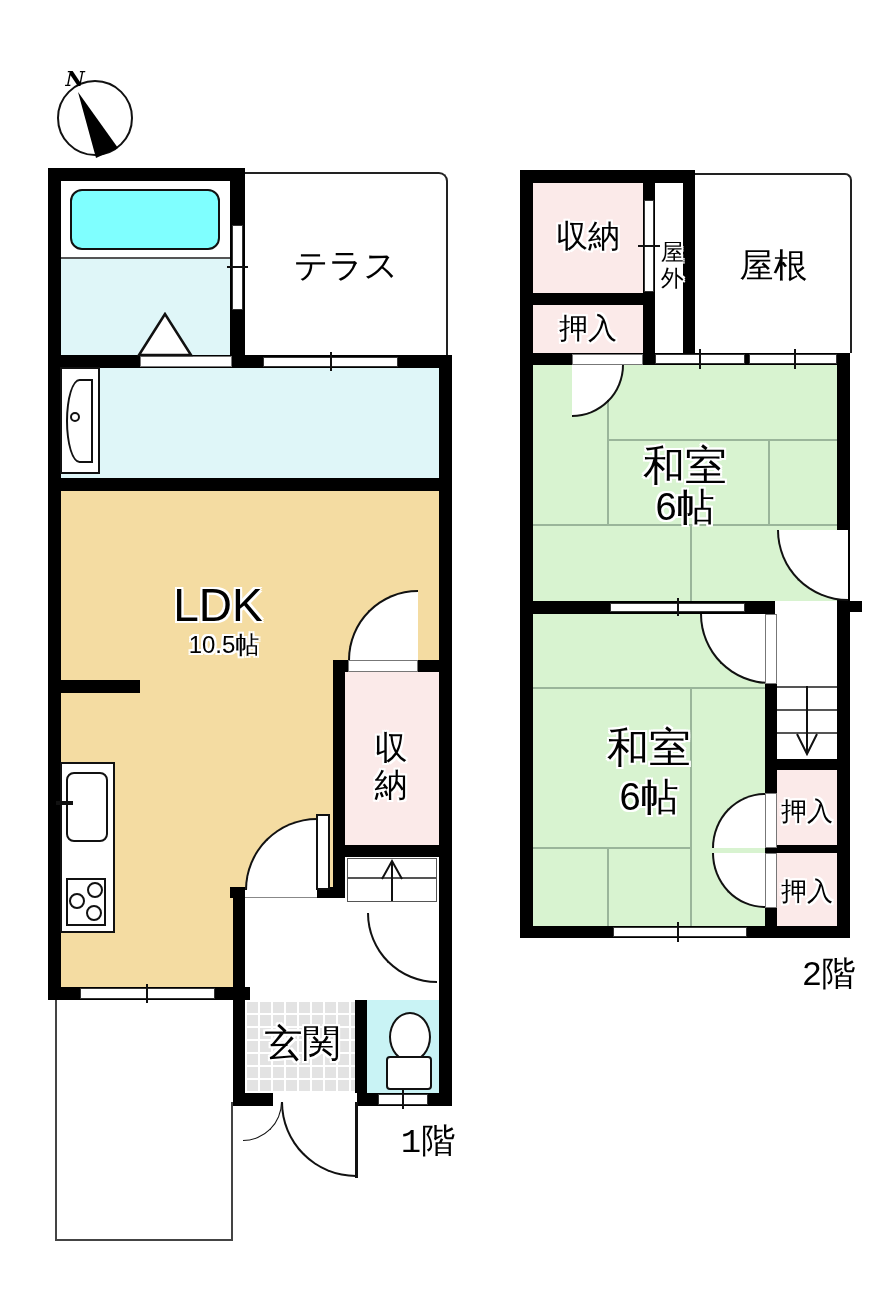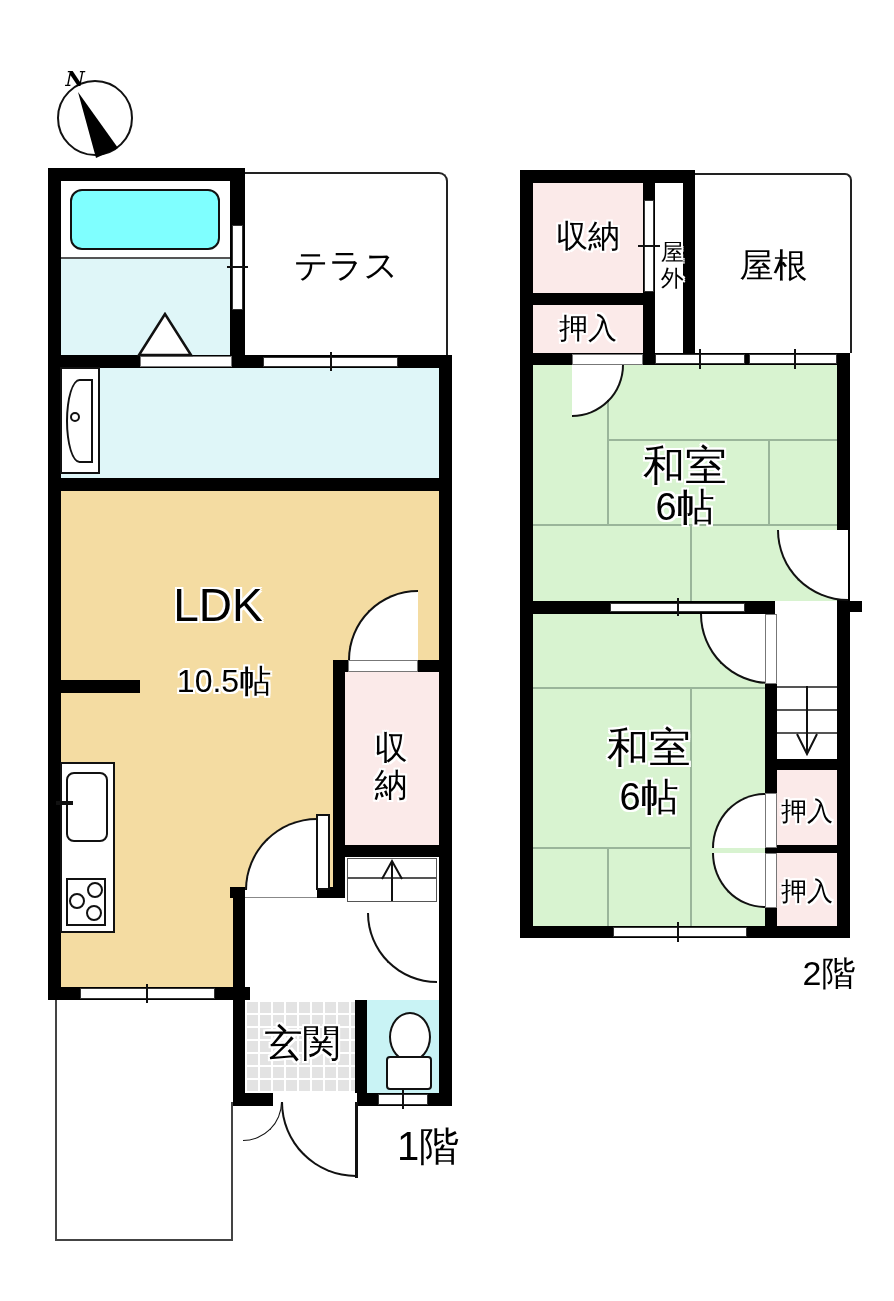--- a/index.html
+++ b/index.html
@@ -112,24 +112,24 @@
     <div class="abs" style="left:56px;top:801px;width:17px;height:4px;background:#111;"></div>
     <div class="fixture" style="left:66px;top:878px;width:40px;height:48px;"></div>
     <div class="fixture" style="left:87px;top:882px;width:16px;height:16px;border-radius:50%;"></div>
     <div class="fixture" style="left:69px;top:893px;width:16px;height:16px;border-radius:50%;"></div>
     <div class="fixture" style="left:86px;top:905px;width:16px;height:16px;border-radius:50%;"></div>
     <div class="fixture" style="left:389px;top:1012px;width:42px;height:50px;border-radius:50%;"></div>
     <div class="fixture" style="left:386px;top:1056px;width:46px;height:34px;border-radius:4px;"></div>
 
     <div class="lbl" style="left:246px;top:246px;width:200px;font-size:34px;">テラス</div>
     <div class="lbl" style="left:58px;top:580px;width:320px;font-size:46px;">LDK</div>
-    <div class="lbl" style="left:58px;top:664px;width:332px;font-size:32px;">10.5帖</div>
+    <div class="lbl" style="left:58px;top:632px;width:332px;font-size:24px;">10.5帖</div>
     <div class="lbl vlbl" style="left:372px;top:730px;font-size:33px;">収納</div>
     <div class="lbl" style="left:245px;top:1022px;width:115px;font-size:38px;">玄関</div>
-    <div class="lbl" style="left:392px;top:1124px;width:72px;font-size:40px;text-shadow:none;">1階</div>
+    <div class="lbl" style="left:392px;top:1124px;width:72px;font-size:34px;text-shadow:none;font-family:Liberation Mono, monospace;">1階</div>
   </div>
 
   <div>
 
     <div class="fill" style="left:533px;top:183px;width:110px;height:110px;background:#FBEAE9;"></div>
     <div class="fill" style="left:533px;top:305px;width:110px;height:48px;background:#FBEAE9;"></div>
     <div class="fill" style="left:655px;top:183px;width:28px;height:170px;background:#fff;"></div>
     <div class="fill" style="left:695px;top:173px;width:157px;height:180px;background:#fff;border-top:2px solid #222;border-right:2px solid #222;border-radius:0 7px 0 0;box-sizing:border-box;"></div>
     <div class="fill" style="left:533px;top:365px;width:304px;height:236px;background:#D8F3D0;"></div>
     <div class="fill" style="left:533px;top:614px;width:232px;height:312px;background:#D8F3D0;"></div>

